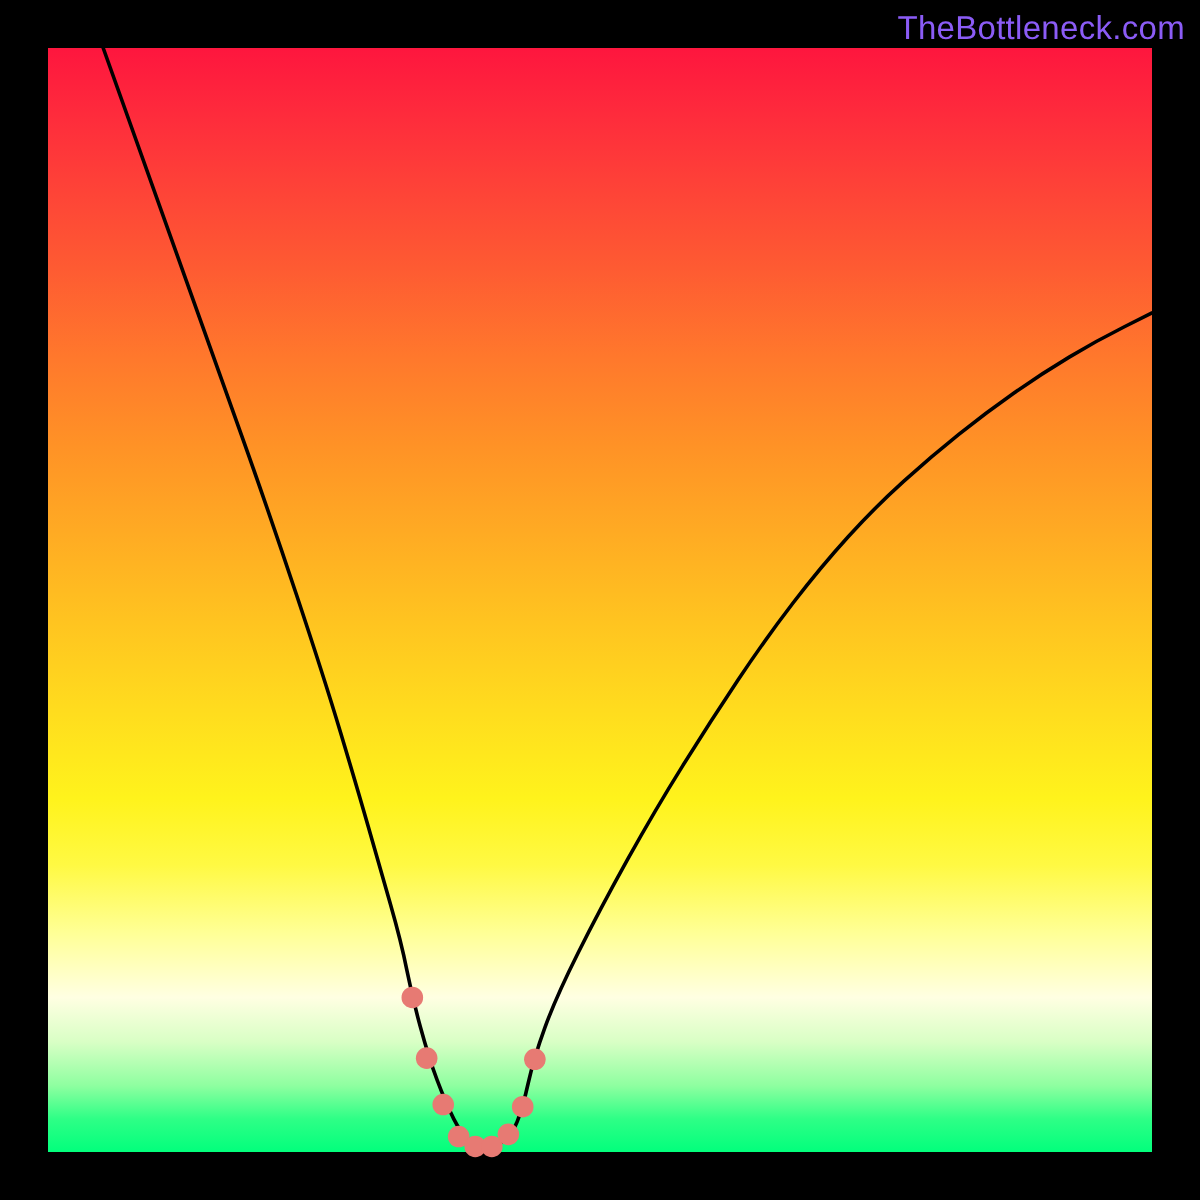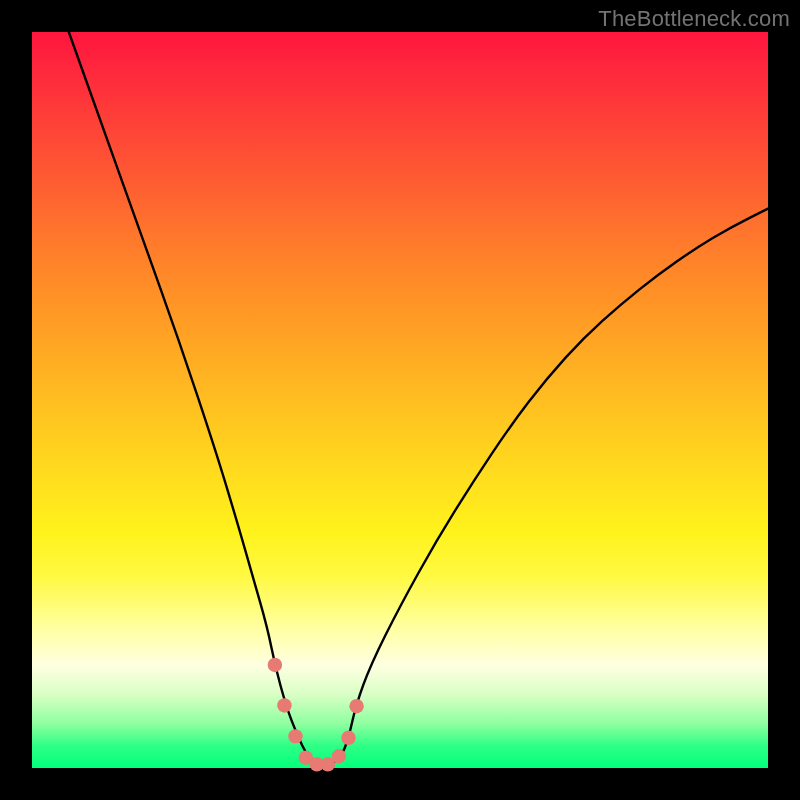--- a/index.html
+++ b/index.html
@@ -44,21 +44,21 @@
       #d9ffc5 90%,
       #8effa0 94%,
       #2eff86 97%,
       #02ff7c 100%
     );
   }
   .watermark {
     position: absolute;
     top: 6px;
     right: 10px;
-    color: #737373;
+    color: #8b5cf6;
     font-size: 22px;
     font-weight: 400;
     letter-spacing: 0.2px;
     user-select: none;
   }
   svg.curve {
     position: absolute;
     top: 0;
     left: 0;
     width: 736px;

